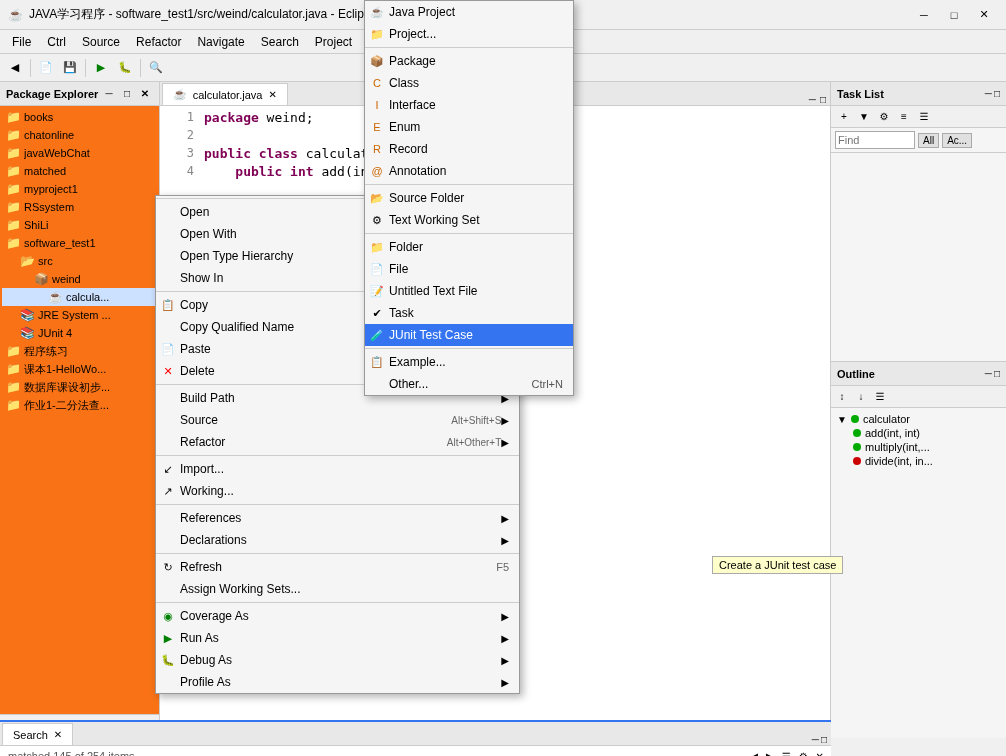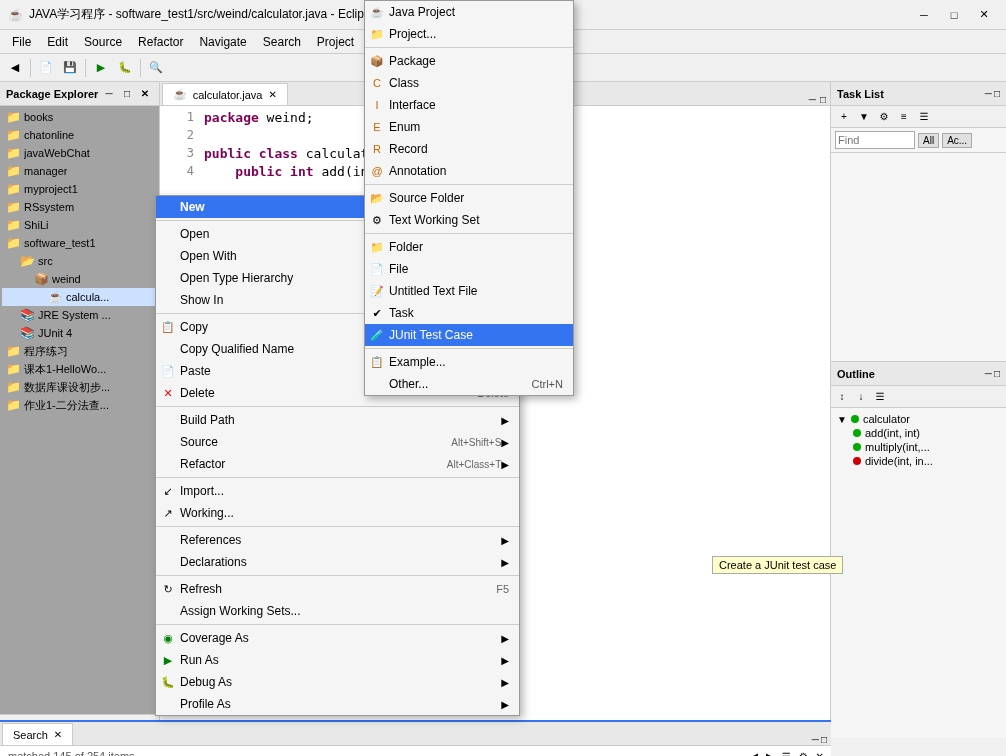--- a/index.html
+++ b/index.html
@@ -17,21 +17,21 @@
     
     
     #toolbar { background: #f0f0f0; height: 28px; display: flex; align-items: center; padding: 2px 4px; border-bottom: 1px solid #ccc; gap: 2px; }
     .tb-btn { width: 22px; height: 22px; display: flex; align-items: center; justify-content: center; cursor: pointer; border: 1px solid transparent; font-size: 11px; }
     .tb-sep { width: 1px; height: 18px; background: #ccc; margin: 0 2px; }
     
     
     #main { display: flex; height: calc(756px - 30px - 24px - 28px - 18px); }
     
     
-    #left-panel { width: 160px; background: #a3a3a3; border-right: 1px solid #ccc; display: flex; flex-direction: column; }
+    #left-panel { width: 160px; background: #f97316; border-right: 1px solid #ccc; display: flex; flex-direction: column; }
     #panel-header { background: #e8e8e8; height: 24px; display: flex; align-items: center; padding: 0 6px; border-bottom: 1px solid #ccc; font-size: 11px; font-weight: bold; }
     #panel-header .panel-controls { display: flex; gap: 2px; margin-left: auto; }
     #panel-header .panel-btn { font-size: 10px; cursor: pointer; width: 16px; height: 16px; display: flex; align-items: center; justify-content: center; }
     
     .tree-area { flex: 1; overflow: auto; padding: 2px; }
     .tree-item { display: flex; align-items: center; padding: 1px 2px; cursor: pointer; white-space: nowrap; }
     .tree-item.selected { background: #cce0ff; }
     .tree-icon { width: 16px; height: 16px; display: inline-flex; align-items: center; justify-content: center; margin-right: 2px; flex-shrink: 0; }
     .tree-label { font-size: 11px; overflow: hidden; text-overflow: ellipsis; }
     
@@ -106,21 +106,21 @@
   <span class="title-text">JAVA学习程序 - software_test1/src/weind/calculator.java - Eclipse IDE</span>
   <div class="win-controls">
     <button class="win-btn">─</button>
     <button class="win-btn">□</button>
     <button class="win-btn close">✕</button>
   </div>
 </div>
 
 <div id="menu-bar">
 <span class="menu-item">File</span>
-    <span class="menu-item">Edit</span>
+    <span class="menu-item">Ctrl</span>
     <span class="menu-item">Source</span>
     <span class="menu-item">Refactor</span>
     <span class="menu-item">Navigate</span>
     <span class="menu-item">Search</span>
     <span class="menu-item">Project</span>
     <span class="menu-item">Run</span>
     <span class="menu-item">Window</span>
     <span class="menu-item">Help</span>
   </div>
 
@@ -155,21 +155,21 @@
         <div class="tree-item" style="padding-left: 4px;">
           <span class="tree-icon">📁</span>
           <span class="tree-label">chatonline</span>
         </div>
         <div class="tree-item" style="padding-left: 4px;">
           <span class="tree-icon">📁</span>
           <span class="tree-label">javaWebChat</span>
         </div>
         <div class="tree-item" style="padding-left: 4px;">
           <span class="tree-icon">📁</span>
-          <span class="tree-label">manager</span>
+          <span class="tree-label">matched</span>
         </div>
         <div class="tree-item" style="padding-left: 4px;">
           <span class="tree-icon">📁</span>
           <span class="tree-label">myproject1</span>
         </div>
         <div class="tree-item" style="padding-left: 4px;">
           <span class="tree-icon">📁</span>
           <span class="tree-label">RSsystem</span>
         </div>
         <div class="tree-item" style="padding-left: 4px;">
@@ -336,24 +336,20 @@
       <div style="font-size:10px; cursor:pointer; padding:1px 3px;">▶</div>
       <div style="font-size:10px; cursor:pointer; padding:1px 3px;">☰</div>
       <div style="font-size:10px; cursor:pointer; padding:1px 3px;">⚙</div>
       <div style="font-size:10px; cursor:pointer; padding:1px 3px;">✕</div>
     </div>
   </div>
 
 </div>
 
 <div id="context-menu">
-  <div class="cm-item" style="font-weight:bold; background:#3574f0; color:#fff;">
-    <span class="cm-label">New</span>
-    <span class="cm-arrow">▶</span>
-  </div>
   <div class="cm-sep"></div>
   <div class="cm-item">
     <span class="cm-label">Open</span>
     <span class="cm-shortcut">F3</span>
   </div>
   <div class="cm-item">
     <span class="cm-label">Open With</span>
     <span class="cm-arrow">▶</span>
   </div>
   <div class="cm-item">
@@ -389,21 +385,21 @@
     <span class="cm-label">Build Path</span>
     <span class="cm-arrow">▶</span>
   </div>
   <div class="cm-item">
     <span class="cm-label">Source</span>
     <span class="cm-shortcut" style="font-size:10px;">Alt+Shift+S</span>
     <span class="cm-arrow">▶</span>
   </div>
   <div class="cm-item">
     <span class="cm-label">Refactor</span>
-    <span class="cm-shortcut" style="font-size:10px;">Alt+Class+T</span>
+    <span class="cm-shortcut" style="font-size:10px;">Alt+Other+T</span>
     <span class="cm-arrow">▶</span>
   </div>
   <div class="cm-sep"></div>
   <div class="cm-item">
     <span class="cm-icon">↙</span>
     <span class="cm-label">Import...</span>
   </div>
   <div class="cm-item">
     <span class="cm-icon">↗</span>
     <span class="cm-label">Working...</span>

